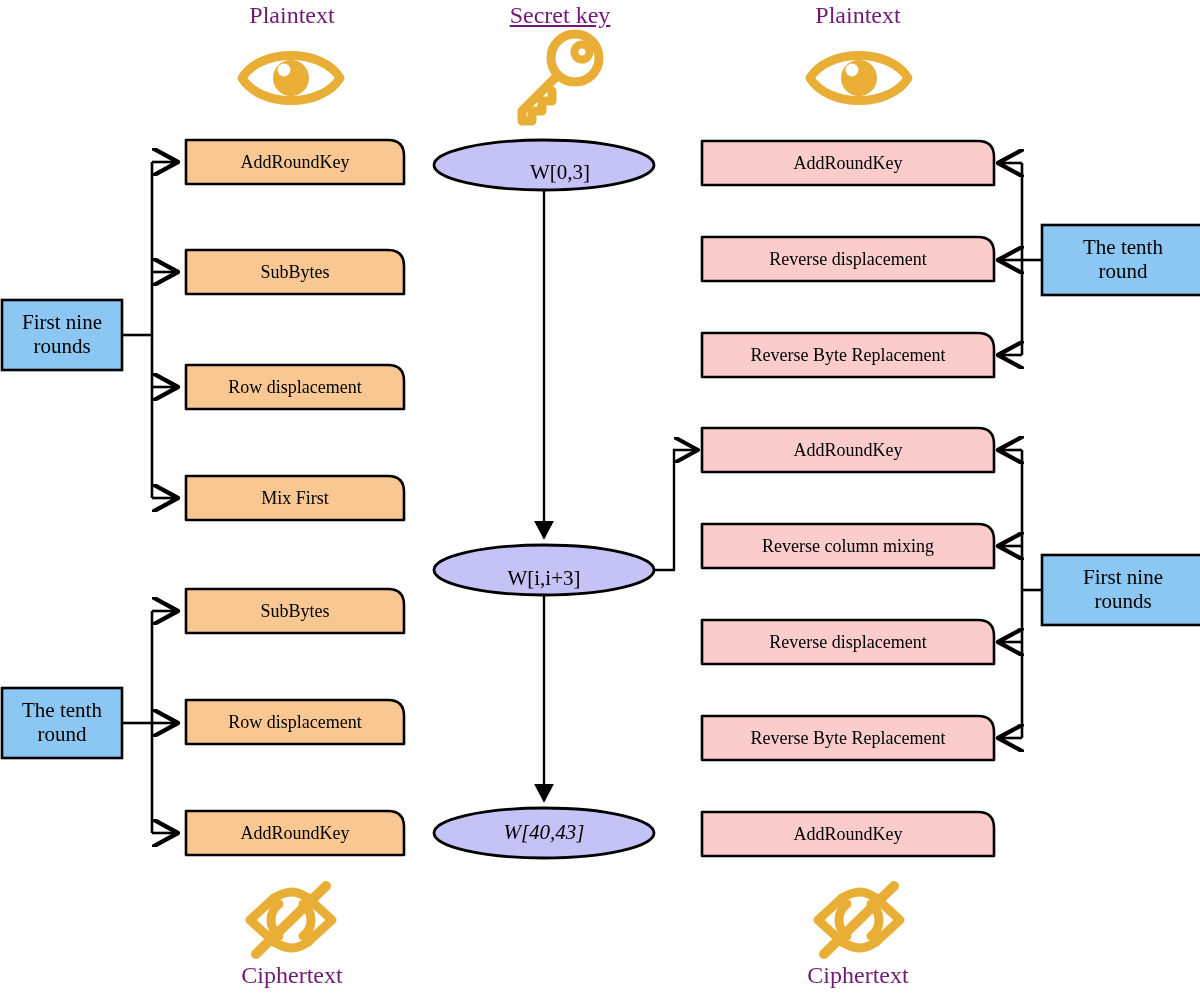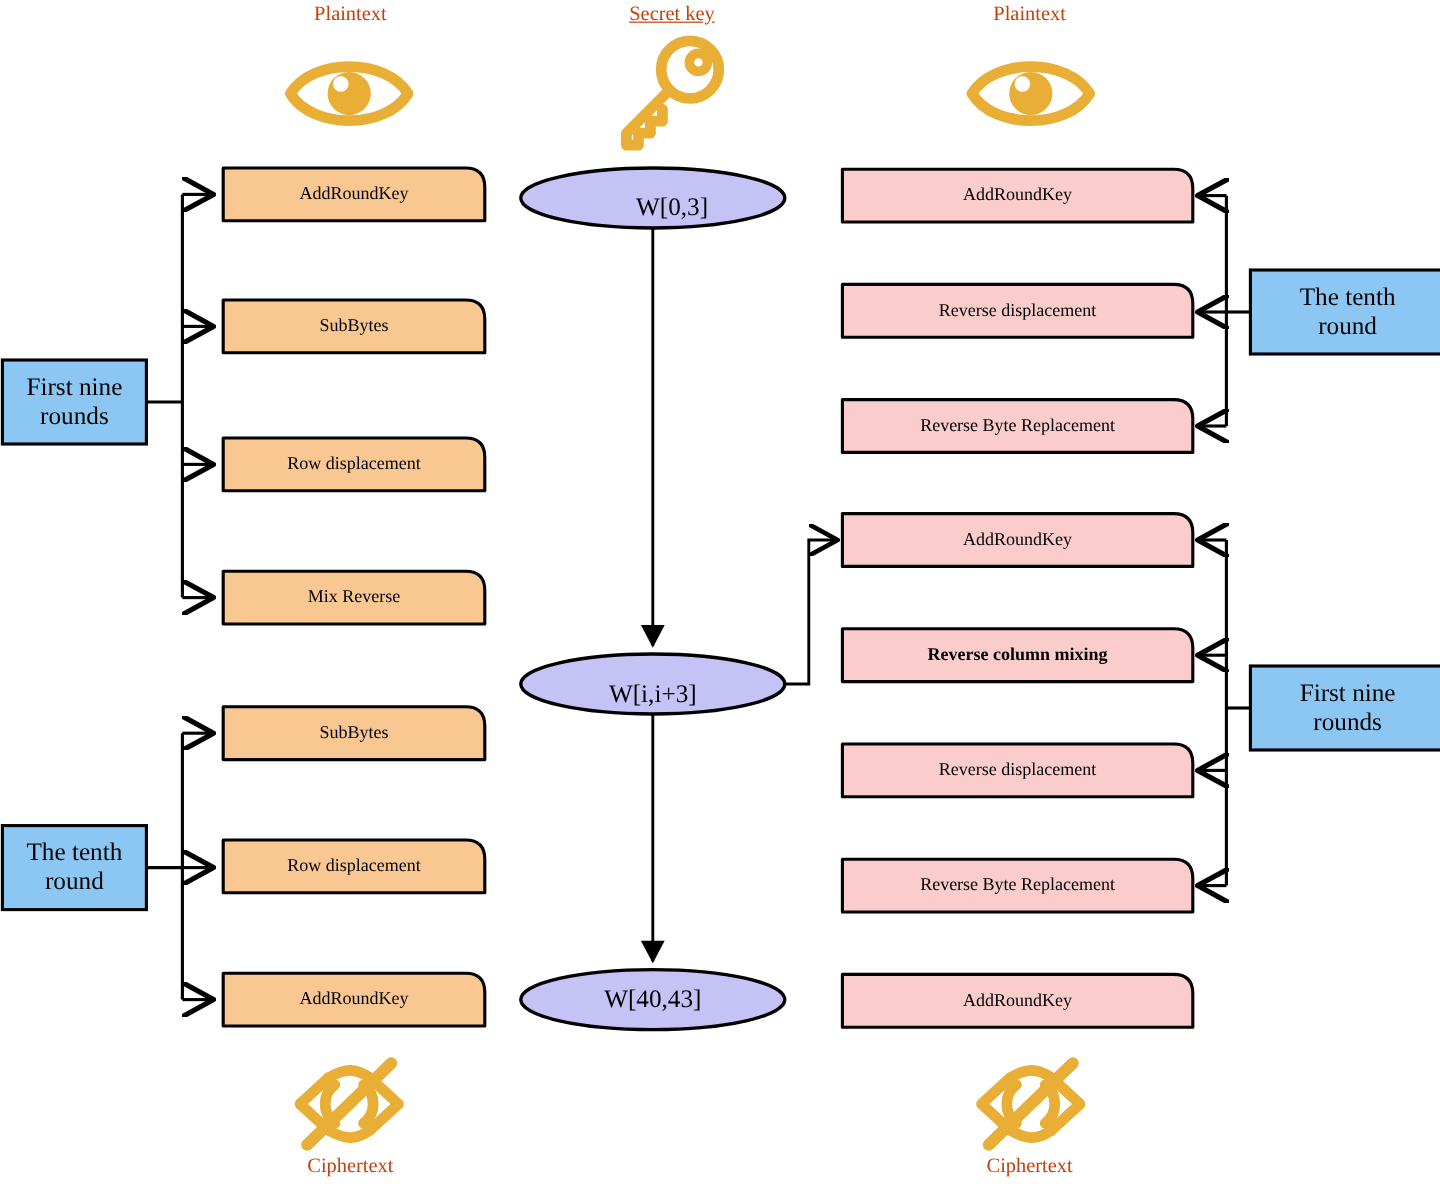--- a/index.html
+++ b/index.html
@@ -29,27 +29,27 @@
     position: absolute;
     display: flex;
     align-items: center;
     justify-content: center;
     text-align: center;
     color: #000000;
     line-height: 1.12;
     white-space: pre-line;
     pointer-events: auto;
   }
-  .proc-label  { font-size: 15px; }
+  .proc-label  { font-size: 18px; }
   .round-label { font-size: 21px; }
   .key-label   { font-size: 21px; }
   .hdr-label {
     position: absolute;
-    font-size: 17px;
-    color: #c2410c;
+    font-size: 24px;
+    color: #701a75;
     text-align: center;
     width: 220px;
   }
 </style>
 </head>
 <body>
 
 <div id="canvas">
 
   <svg class="layer" width="1200" height="999" viewBox="0 0 1200 999" xmlns="http://www.w3.org/2000/svg">
@@ -166,36 +166,36 @@
       <path d="M63,20 A20,20 0 0 1 63,52" fill="none" stroke="#E8AE36" stroke-width="9" stroke-linecap="round"></path>
       <path d="M39,52 A20,20 0 0 1 39,20" fill="none" stroke="#E8AE36" stroke-width="9" stroke-linecap="round"></path>
       <path d="M86,2 L16,70" fill="none" stroke="#E8AE36" stroke-width="10" stroke-linecap="round"></path>
     </g>
   </svg>
 
   <div class="layer" id="text-layer">
       <div class="node-label proc-label" style="left: 186px; top: 140px; width: 218px; height: 44px;">AddRoundKey</div>
       <div class="node-label proc-label" style="left: 186px; top: 250px; width: 218px; height: 44px;">SubBytes</div>
       <div class="node-label proc-label" style="left: 186px; top: 365px; width: 218px; height: 44px;">Row displacement</div>
-      <div class="node-label proc-label" style="left: 186px; top: 476px; width: 218px; height: 44px;">Mix Reverse</div>
+      <div class="node-label proc-label" style="left: 186px; top: 476px; width: 218px; height: 44px;">Mix First</div>
       <div class="node-label proc-label" style="left: 186px; top: 589px; width: 218px; height: 44px;">SubBytes</div>
       <div class="node-label proc-label" style="left: 186px; top: 700px; width: 218px; height: 44px;">Row displacement</div>
       <div class="node-label proc-label" style="left: 186px; top: 811px; width: 218px; height: 44px;">AddRoundKey</div>
       <div class="node-label round-label" style="left: 2px; top: 300px; width: 120px; height: 70px;">First nine
 rounds</div>
       <div class="node-label round-label" style="left: 2px; top: 688px; width: 120px; height: 70px;">The tenth
 round</div>
       <div class="node-label key-label" style="left: 450px; top: 140px; width: 220px; height: 65px;">W[0,3]</div>
       <div class="node-label key-label" style="left: 434px; top: 545px; width: 220px; height: 67px;">W[i,i+3]</div>
-      <div class="node-label key-label" style="left: 434px; top: 808px; width: 220px; height: 50px;">W[40,43]</div>
+      <div class="node-label key-label" style="left: 434px; top: 808px; width: 220px; height: 50px; font-style: italic;">W[40,43]</div>
       <div class="node-label proc-label" style="left: 702px; top: 141px; width: 292px; height: 44px;">AddRoundKey</div>
       <div class="node-label proc-label" style="left: 702px; top: 237px; width: 292px; height: 44px;">Reverse displacement</div>
       <div class="node-label proc-label" style="left: 702px; top: 333px; width: 292px; height: 44px;">Reverse Byte Replacement</div>
       <div class="node-label proc-label" style="left: 702px; top: 428px; width: 292px; height: 44px;">AddRoundKey</div>
-      <div class="node-label proc-label" style="left: 702px; top: 524px; width: 292px; height: 44px; font-weight: bold;">Reverse column mixing</div>
+      <div class="node-label proc-label" style="left: 702px; top: 524px; width: 292px; height: 44px;">Reverse column mixing</div>
       <div class="node-label proc-label" style="left: 702px; top: 620px; width: 292px; height: 44px;">Reverse displacement</div>
       <div class="node-label proc-label" style="left: 702px; top: 716px; width: 292px; height: 44px;">Reverse Byte Replacement</div>
       <div class="node-label proc-label" style="left: 702px; top: 812px; width: 292px; height: 44px;">AddRoundKey</div>
       <div class="node-label round-label" style="left: 1042px; top: 225px; width: 162px; height: 70px;">The tenth
 round</div>
       <div class="node-label round-label" style="left: 1042px; top: 555px; width: 162px; height: 70px;">First nine
 rounds</div>
       <div class="hdr-label" style="left: 182px; top: 2px;">Plaintext</div>
       <div class="hdr-label" style="left: 450px; top: 2px; text-decoration: underline;">Secret key</div>
       <div class="hdr-label" style="left: 748px; top: 2px;">Plaintext</div>

